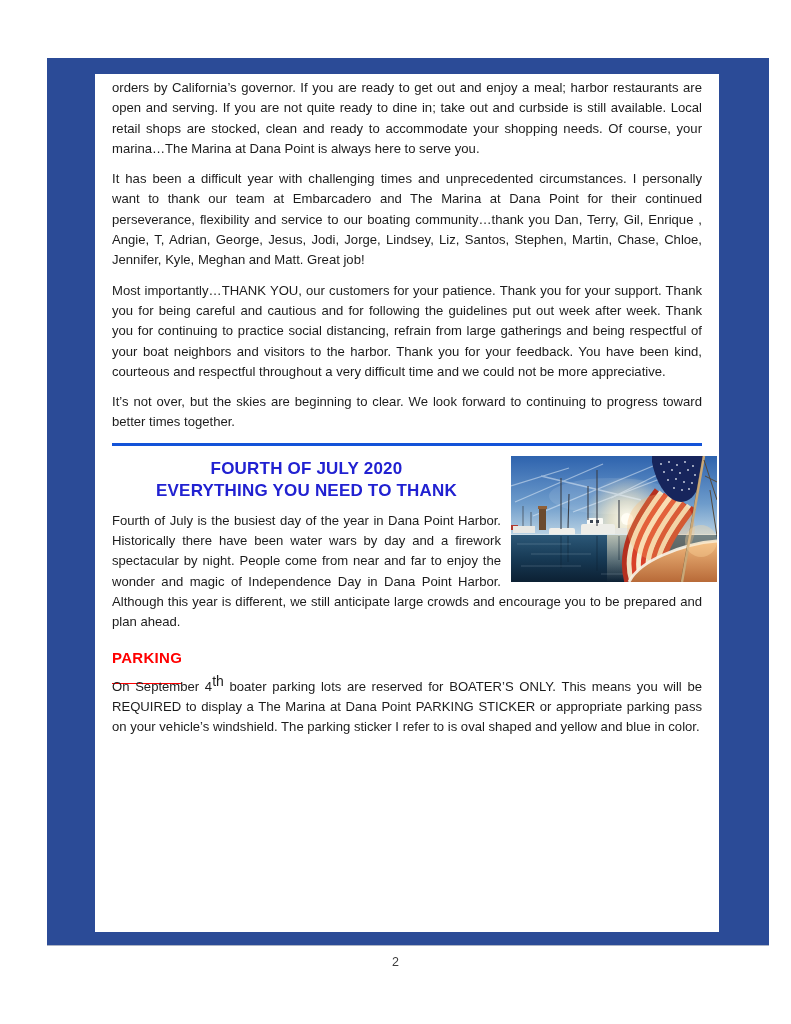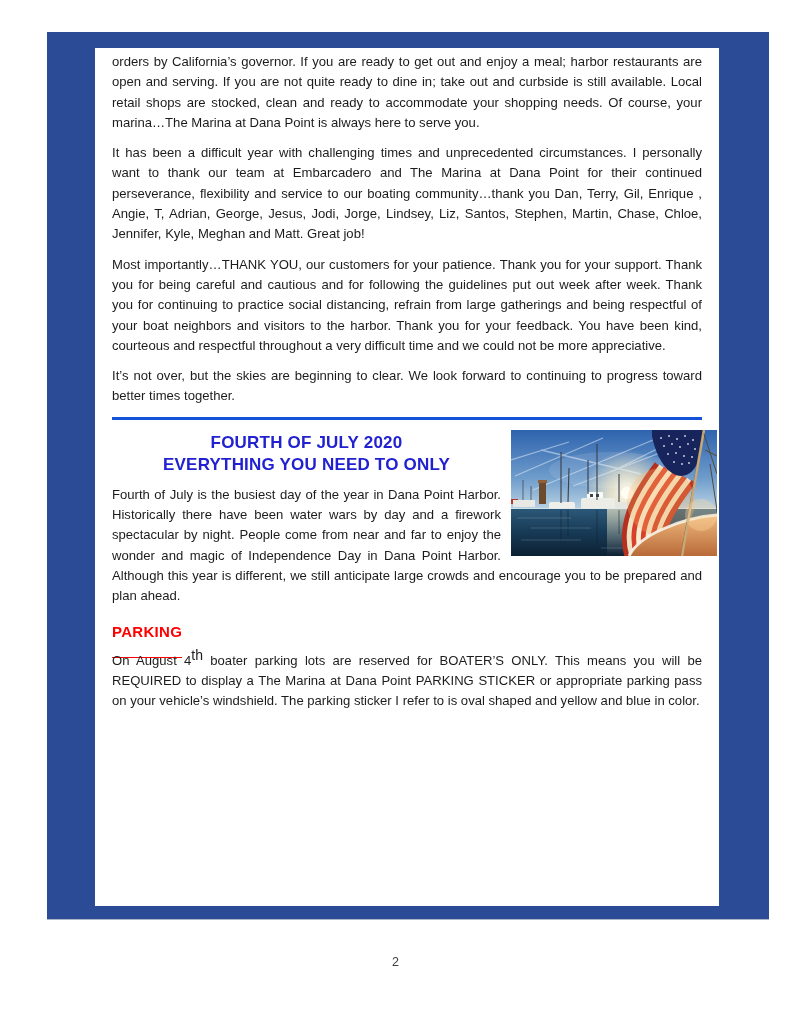--- a/index.html
+++ b/index.html
@@ -2,21 +2,21 @@
 <html><head>
 <meta charset="utf-8">
 <style>
   html,body{margin:0;padding:0;background:#ffffff;}
   body{
     width:791px;height:1024px;position:relative;
     font-family:"Liberation Sans", sans-serif;
     color:#1c1c1c;
   }
   .frame{
-    position:absolute;left:47px;top:32px;width:722px;height:887px;
+    position:absolute;left:47px;top:58px;width:722px;height:887px;
     box-sizing:border-box;background:#ffffff;
     border-style:solid;border-color:#2B4B97;
     border-width:16px 50px 13px 48px;
     box-shadow:0 1px 0 rgba(20,40,90,.35);
     overflow:hidden;
   }
   .content{
     padding:4px 17px 0 17px;
     font-size:13.1px;line-height:20.3px;
     text-align:justify;
@@ -186,30 +186,30 @@
         <g stroke="#55493A" stroke-width="1">
           <path d="M193,4 L206,44"></path>
             <path d="M194,20 L206,26"></path>
             <path d="M199,34 L206,80"></path>
         </g>
         <circle cx="190" cy="85" r="16" fill="#FFD9A0" opacity="0.35"></circle>
       </svg>
 
       <div class="section-heading" style="color:#2121D1;">
         <div>FOURTH OF JULY 2020</div>
-        <div>EVERYTHING YOU NEED TO ONLY</div>
+        <div>EVERYTHING YOU NEED TO THANK</div>
       </div>
 
       <p>Fourth of July is the busiest day of the year in Dana Point Harbor. Historically there have been water wars by day and a firework spectacular by night. People come from near and far to enjoy the wonder and magic of Independence Day in Dana Point Harbor. Although this year is different, we still anticipate large crowds and encourage you to be prepared and plan ahead.</p>
     </div>
 
     <div class="parking-heading" style="color:#FF0000;">
       <span>PARKING</span>
     </div>
 
-    <p><span>On August 4</span><sup>th</sup><span> boater parking lots are reserved for BOATER’S ONLY. This means you will be REQUIRED to display a The Marina at Dana Point PARKING STICKER or appropriate parking pass on your vehicle’s windshield. The parking sticker I refer to is oval shaped and yellow and blue in color.</span></p>
+    <p><span>On September 4</span><sup>th</sup><span> boater parking lots are reserved for BOATER’S ONLY. This means you will be REQUIRED to display a The Marina at Dana Point PARKING STICKER or appropriate parking pass on your vehicle’s windshield. The parking sticker I refer to is oval shaped and yellow and blue in color.</span></p>
 
 
 
   </div>
 </div>
 
 <div class="page-number">2</div>
 
 </body></html>

